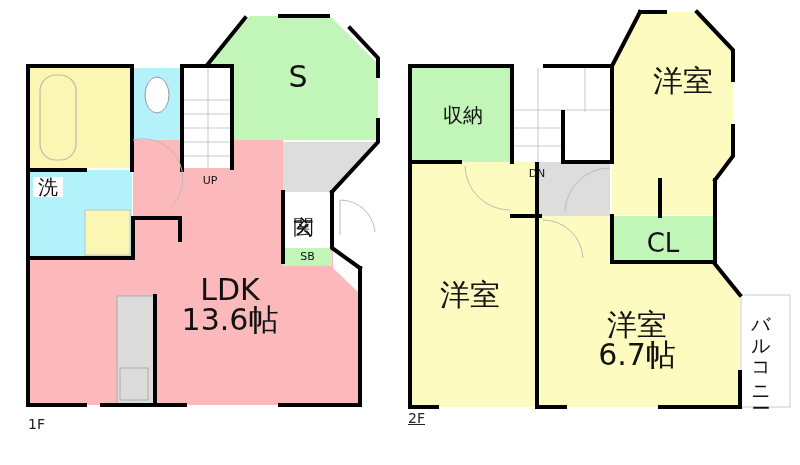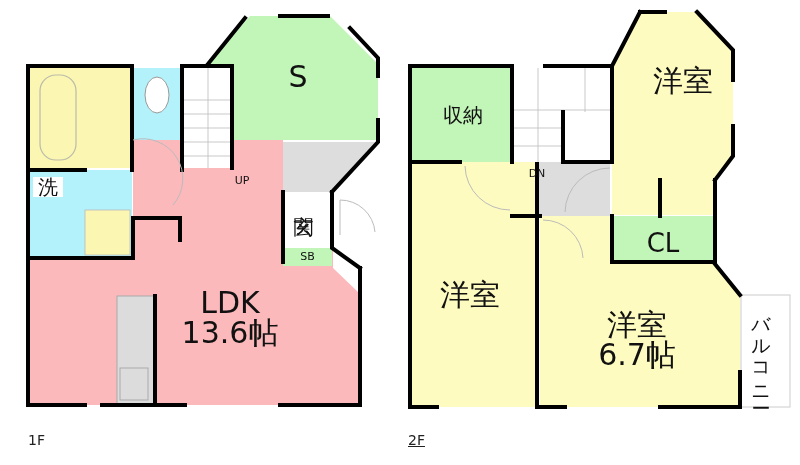--- a/index.html
+++ b/index.html
@@ -122,37 +122,37 @@
   <g stroke="#bbb" stroke-width="1" fill="none">
     <path d="M465,166 A45,45 0 0 0 510,210"></path>
     <path d="M610,168 A45,45 0 0 0 565,212"></path>
     <path d="M543,220 A40,40 0 0 1 583,258"></path>
   </g>
 </svg>
 
 <div class="lbl big" style="left:258px;top:62px;width:80px;">
   <div>S</div>
 </div>
-<div class="lbl big" style="left:160px;top:275px;width:140px;margin-top:13px;">
+<div class="lbl big" style="left:160px;top:275px;width:140px;">
   <div>LDK</div>
   <div>13.6帖</div>
 </div>
 <div class="lbl mid" style="left:33px;top:177px;width:30px;background:#fff;">洗</div>
-<div class="lbl small" style="left:195px;top:175px;width:30px;margin-left:32px;">UP</div>
+<div class="lbl small" style="left:195px;top:175px;width:30px;">UP</div>
 <div class="lbl mid vert" style="left:294px;top:200px;">玄関</div>
 <div class="lbl small" style="left:283px;top:251px;width:49px;text-align:center;">SB</div>
-<div class="floor" style="left:28px;top:432px;">1F</div>
+<div class="floor" style="left:28px;top:416px;">1F</div>
 
 <div class="lbl mid" style="left:428px;top:105px;width:70px;">収納</div>
 <div class="lbl small" style="left:522px;top:168px;width:30px;">DN</div>
 <div class="lbl big" style="left:628px;top:66px;width:110px;">
   <div>洋室</div>
 </div>
 <div class="lbl mid" style="left:628px;top:230px;width:70px;font-size:26px;">CL</div>
 <div class="lbl big" style="left:425px;top:280px;width:90px;">
   <div>洋室</div>
 </div>
 <div class="lbl big" style="left:577px;top:310px;width:120px;">
   <div>洋室</div>
   <div>6.7帖</div>
 </div>
 <div class="lbl mid vert" style="left:752px;top:303px;font-size:19px;">バルコニー</div>
-<div class="floor" style="left:408px;top:432px;text-decoration:underline;">2F</div>
+<div class="floor" style="left:408px;top:410px;text-decoration:underline;">2F</div>
 
 </body></html>

